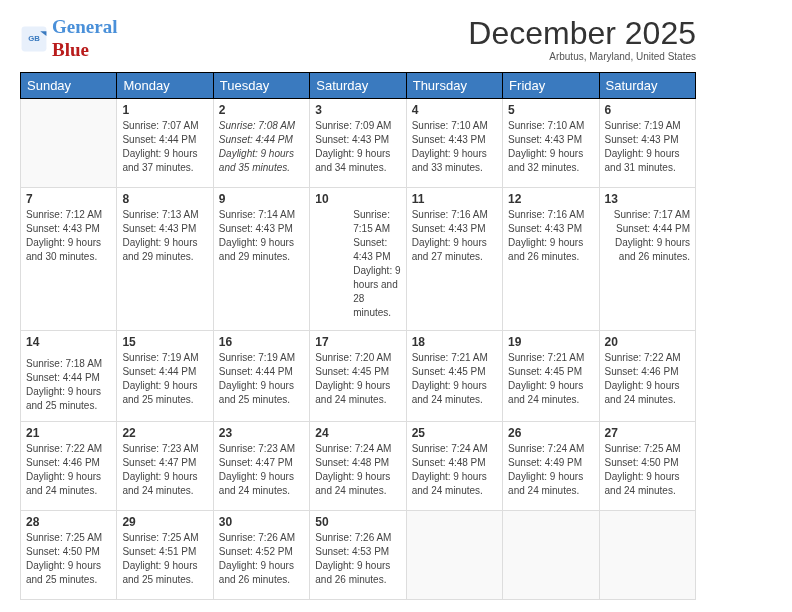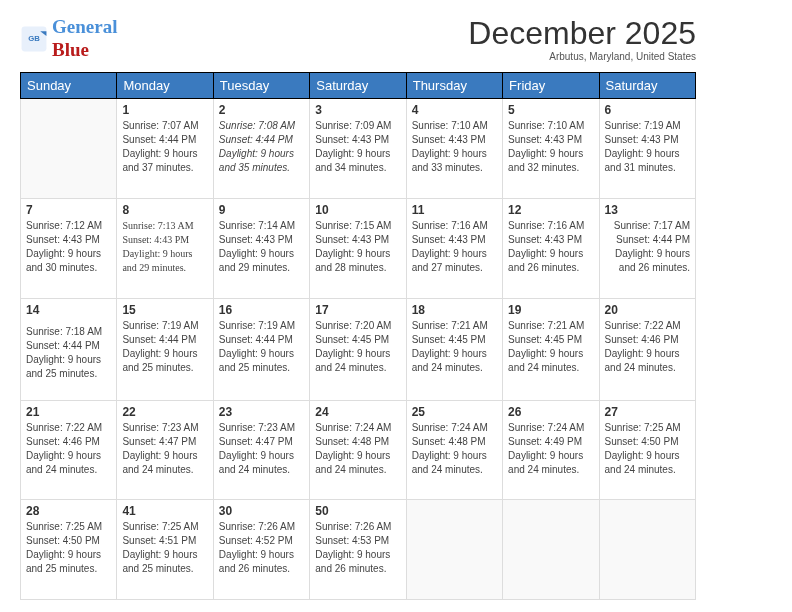--- a/index.html
+++ b/index.html
@@ -175,33 +175,33 @@
         </tr>
         <tr class="week-row">
           <td>
             <span class="day-num">7</span>
             <div class="day-detail" style="white-space: pre-line;">Sunrise: 7:12 AM
 Sunset: 4:43 PM
 Daylight: 9 hours and 30 minutes.</div>
           </td>
           <td>
             <span class="day-num">8</span>
-            <div class="day-detail" style="white-space: pre-line; font-family: Liberation Serif, serif;">Sunrise: 7:13 AM
+            <div class="day-detail" style="white-space: pre-line;">Sunrise: 7:13 AM
 Sunset: 4:43 PM
 Daylight: 9 hours and 29 minutes.</div>
           </td>
           <td>
             <span class="day-num">9</span>
             <div class="day-detail" style="white-space: pre-line;">Sunrise: 7:14 AM
 Sunset: 4:43 PM
 Daylight: 9 hours and 29 minutes.</div>
           </td>
           <td>
             <span class="day-num">10</span>
-            <div class="day-detail" style="white-space: pre-line;">Sunrise: 7:15 AM
+            <div class="day-detail" style="white-space: pre-line; margin-left: 38px;">Sunrise: 7:15 AM
 Sunset: 4:43 PM
 Daylight: 9 hours and 28 minutes.</div>
           </td>
           <td>
             <span class="day-num">11</span>
             <div class="day-detail" style="white-space: pre-line;">Sunrise: 7:16 AM
 Sunset: 4:43 PM
 Daylight: 9 hours and 27 minutes.</div>
           </td>
           <td>
@@ -306,21 +306,21 @@
           </td>
         </tr>
         <tr class="week-row">
           <td>
             <span class="day-num">28</span>
             <div class="day-detail" style="white-space: pre-line;">Sunrise: 7:25 AM
 Sunset: 4:50 PM
 Daylight: 9 hours and 25 minutes.</div>
           </td>
           <td>
-            <span class="day-num">41</span>
+            <span class="day-num">29</span>
             <div class="day-detail" style="white-space: pre-line;">Sunrise: 7:25 AM
 Sunset: 4:51 PM
 Daylight: 9 hours and 25 minutes.</div>
           </td>
           <td>
             <span class="day-num">30</span>
             <div class="day-detail" style="white-space: pre-line;">Sunrise: 7:26 AM
 Sunset: 4:52 PM
 Daylight: 9 hours and 26 minutes.</div>
           </td>

